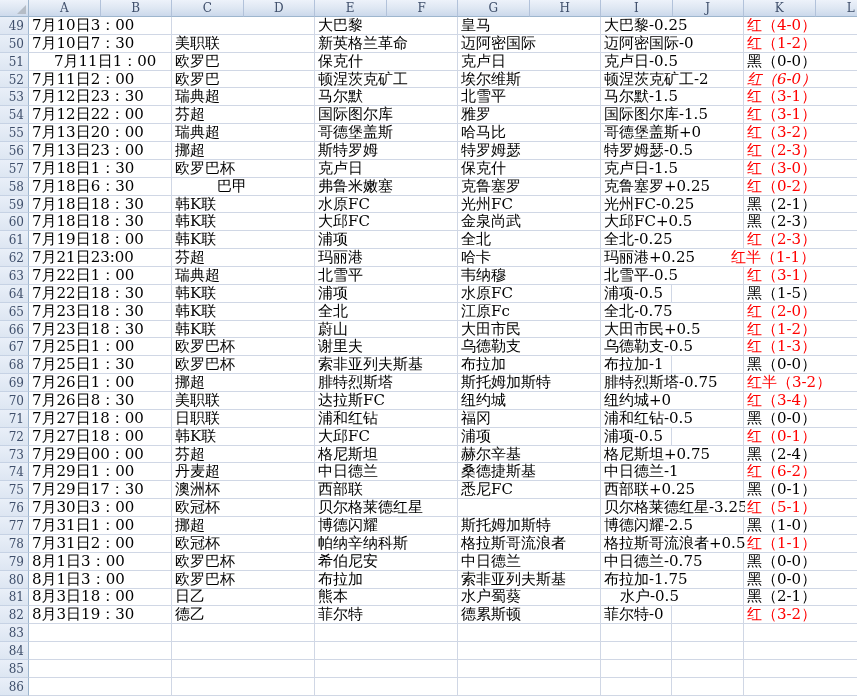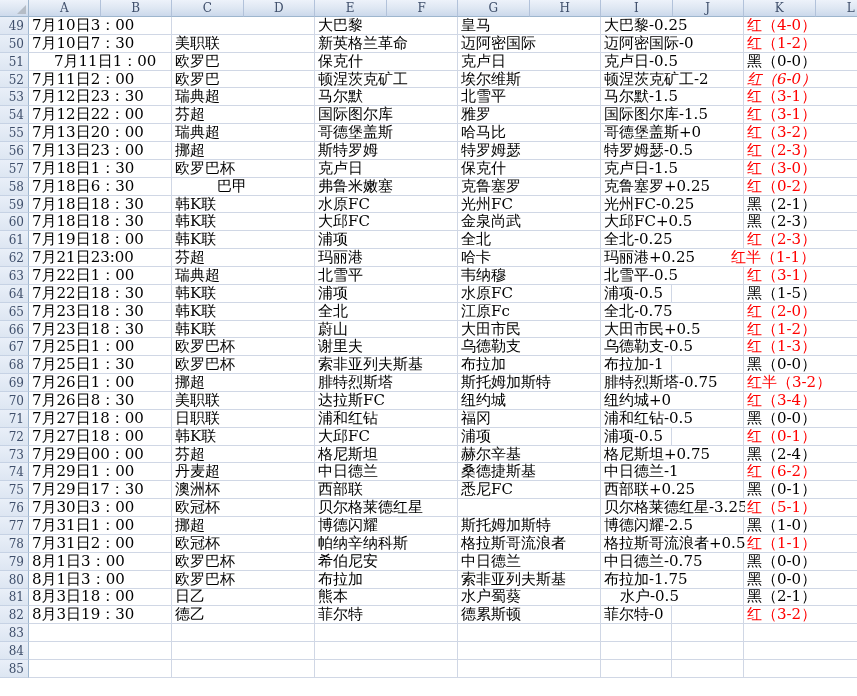--- a/index.html
+++ b/index.html
@@ -452,14 +452,18 @@
         <div class="cells"></div>
       </div>
       <div class="row">
         <div class="rh">84</div>
         <div class="cells"></div>
       </div>
       <div class="row">
         <div class="rh">85</div>
         <div class="cells"></div>
       </div>
+      <div class="row">
+        <div class="rh">86</div>
+        <div class="cells"></div>
+      </div>
     </div>
 </div>
 
 </body></html>

